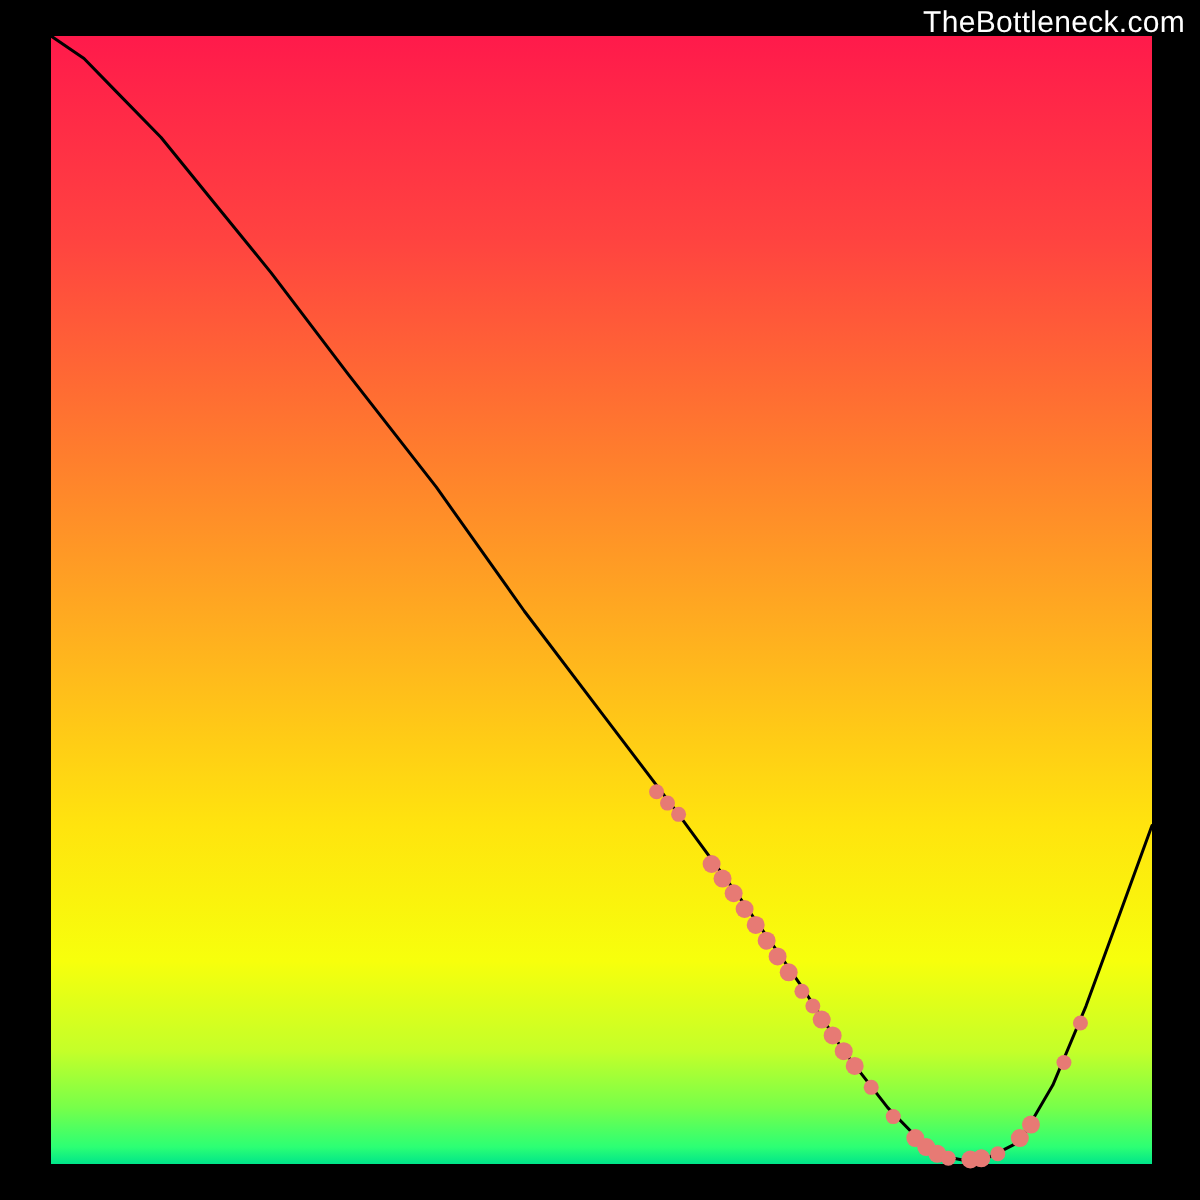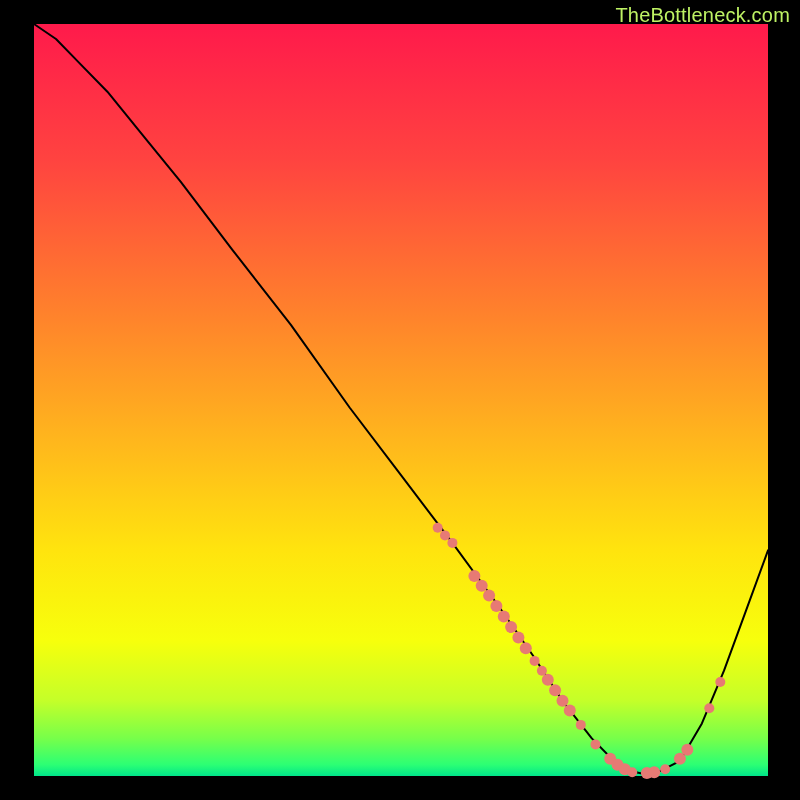--- a/index.html
+++ b/index.html
@@ -13,21 +13,21 @@
   }
   .stage {
     position: relative;
     width: 800px;
     height: 800px;
   }
   .attribution {
     position: absolute;
     top: 4px;
     right: 10px;
-    color: #bef264;
+    color: #ffffff;
     font-size: 20px;
     letter-spacing: 0.2px;
     z-index: 10;
   }
   svg {
     position: absolute;
     left: 0;
     top: 0;
   }
 </style>

